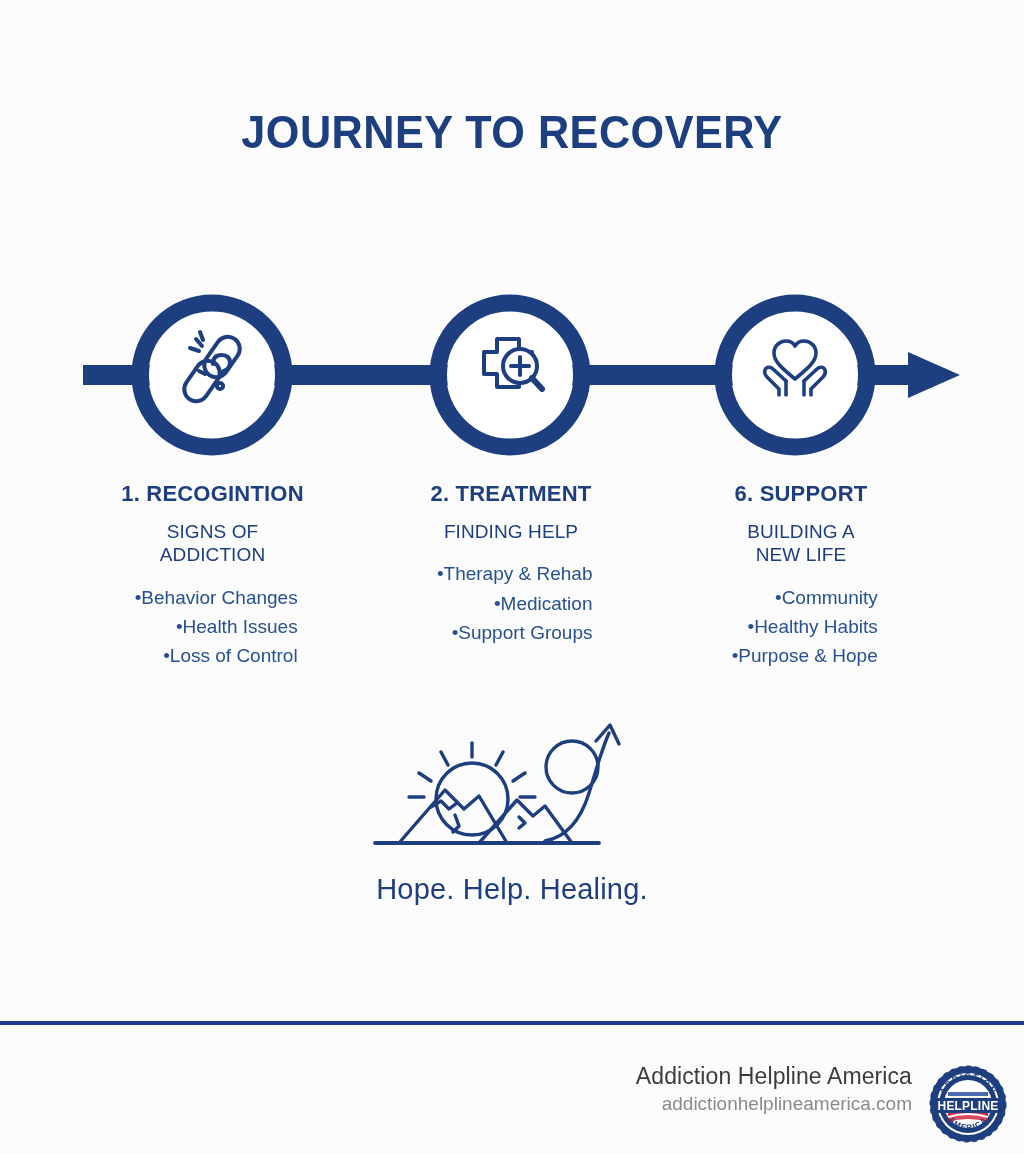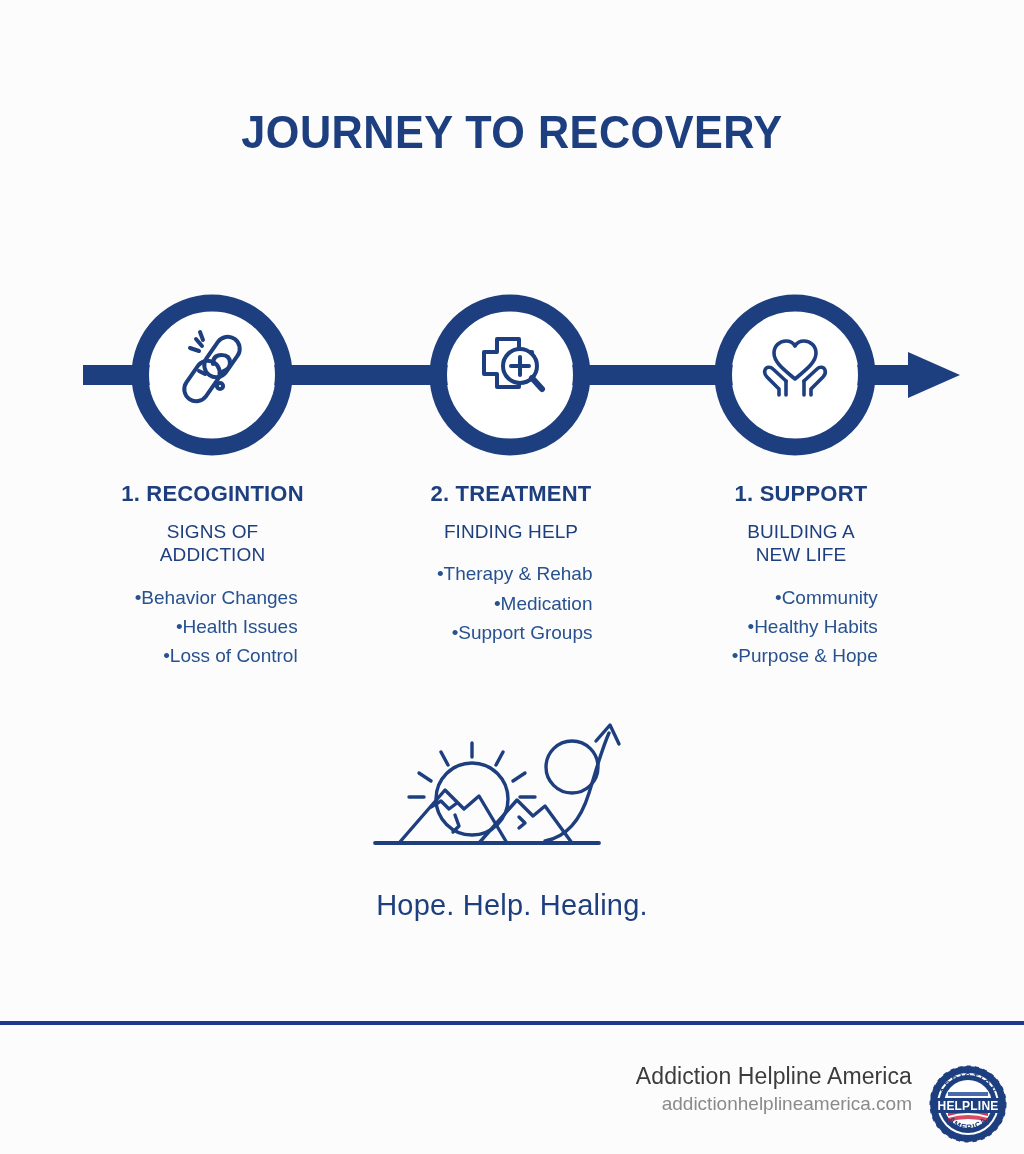--- a/index.html
+++ b/index.html
@@ -124,21 +124,20 @@
 
   .tagline {
     position: absolute;
     top: 873px;
     left: 0;
     width: 1024px;
     text-align: center;
     font-size: 29px;
     color: #1e3f7f;
     letter-spacing: 0.2px;
-    margin-top: 16px;
   }
 
   
   .footer-rule {
     position: absolute;
     top: 1021px;
     left: 0;
     width: 1024px;
     height: 4px;
     background: #21378f;
@@ -277,21 +276,21 @@
         <div>FINDING HELP</div>
       </div>
       <ul class="step-list">
         <li>Therapy &amp; Rehab</li>
         <li>Medication</li>
         <li>Support Groups</li>
       </ul>
     </div>
 
     <div class="step step-3">
-      <div class="step-title">1. SUPPORT</div>
+      <div class="step-title">6. SUPPORT</div>
       <div class="step-sub">
         <div>BUILDING A</div>
         <div>NEW LIFE</div>
       </div>
       <ul class="step-list">
         <li>Community</li>
         <li>Healthy Habits</li>
         <li>Purpose &amp; Hope</li>
       </ul>
     </div>

